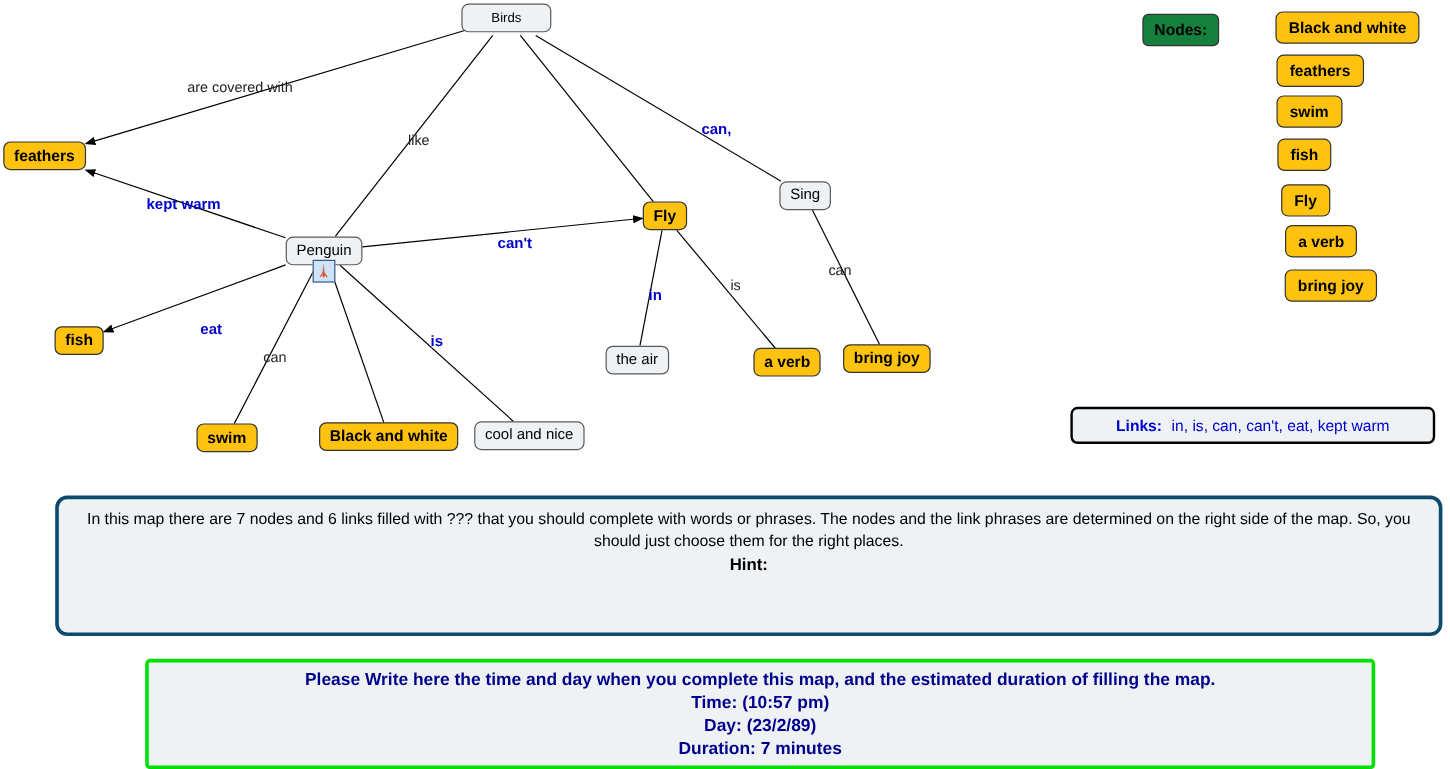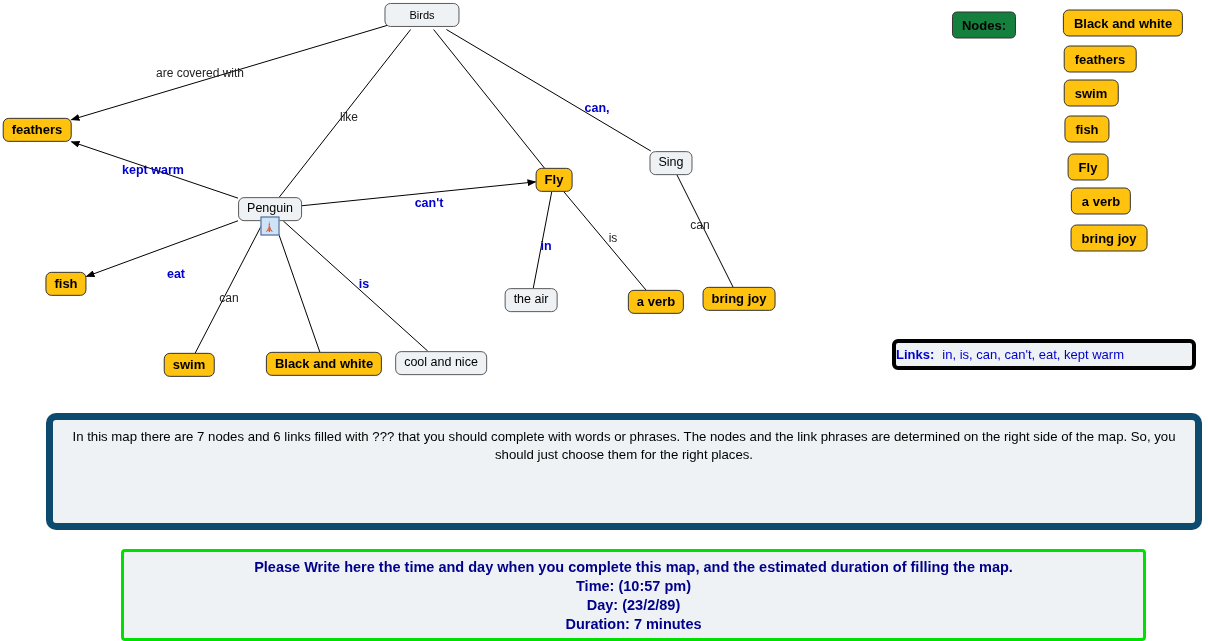--- a/index.html
+++ b/index.html
@@ -105,44 +105,44 @@
     white-space: nowrap;
   }
   #links-box {
     position: absolute;
     left: 892px;
     top: 339px;
     width: 304px;
     height: 31px;
     box-sizing: border-box;
     background: #eef2f5;
-    border: 4px solid #000000;
+    border: 2px solid #000000;
     border-radius: 6px;
     display: flex;
     align-items: center;
-    justify-content: flex-start;
+    justify-content: center;
     gap: 8px;
     font-size: 13px;
   }
   #links-box .lbl {
     font-weight: bold;
     color: #0000cc;
   }
   #links-box .vals {
     color: #0000cc;
   }
   #instructions {
     position: absolute;
     left: 46px;
     top: 413px;
     width: 1156px;
     height: 117px;
     box-sizing: border-box;
     background: #eef2f5;
-    border: 7px solid #0c4a6e;
+    border: 3px solid #0c4a6e;
     border-radius: 10px;
     padding: 8px 14px 6px 14px;
     text-align: center;
   }
   #instructions .para {
     font-size: 13.2px;
     color: #000;
     line-height: 1.35;
     text-align: center;
   }
@@ -250,20 +250,21 @@
       <div class="bank-item" style="left: 1109px; top: 238px;">bring joy</div>
     </div>
 
   <div id="links-box">
     <span class="lbl">Links:</span>
     <span class="vals">in, is, can, can't, eat, kept warm</span>
   </div>
 
   <div id="instructions">
     <div class="para">In this map there are 7 nodes and 6 links filled with ??? that you should complete with words or phrases. The nodes and the link phrases are determined on the right side of the map. So, you should just choose them for the right places.</div>
+    <div class="hint">Hint:</div>
   </div>
 
   <div id="timebox">
     <div class="l1">Please Write here the time and day when you complete this map, and the estimated duration of filling the map.</div>
     <div class="l2">Time: (10:57 pm)</div>
     <div class="l3">Day: (23/2/89)</div>
     <div class="l4">Duration: 7 minutes</div>
   </div>
 </div>
 

